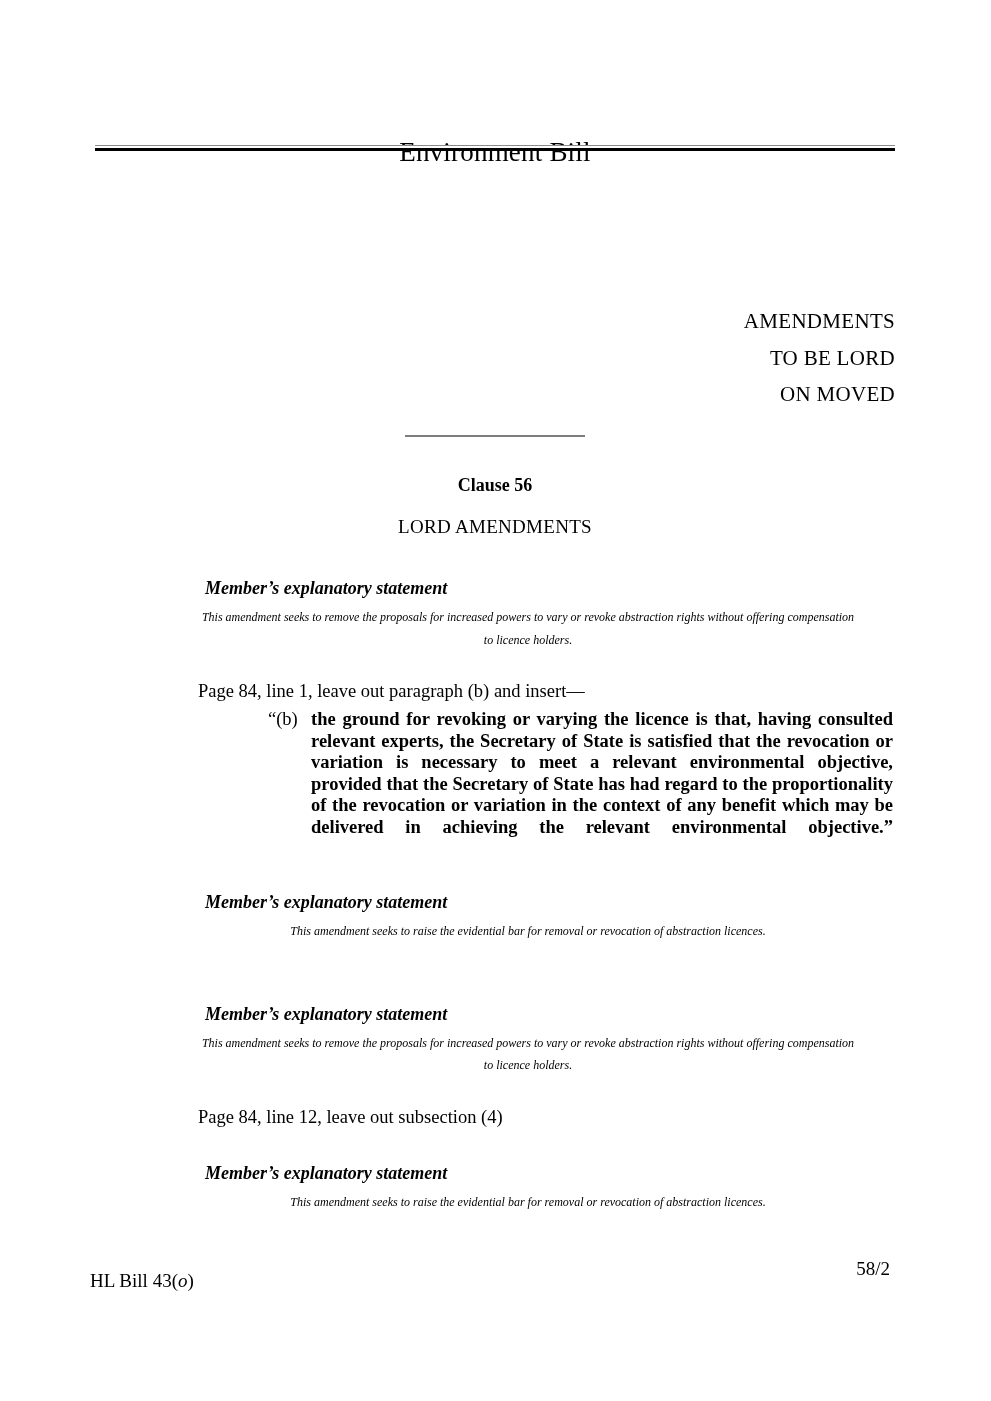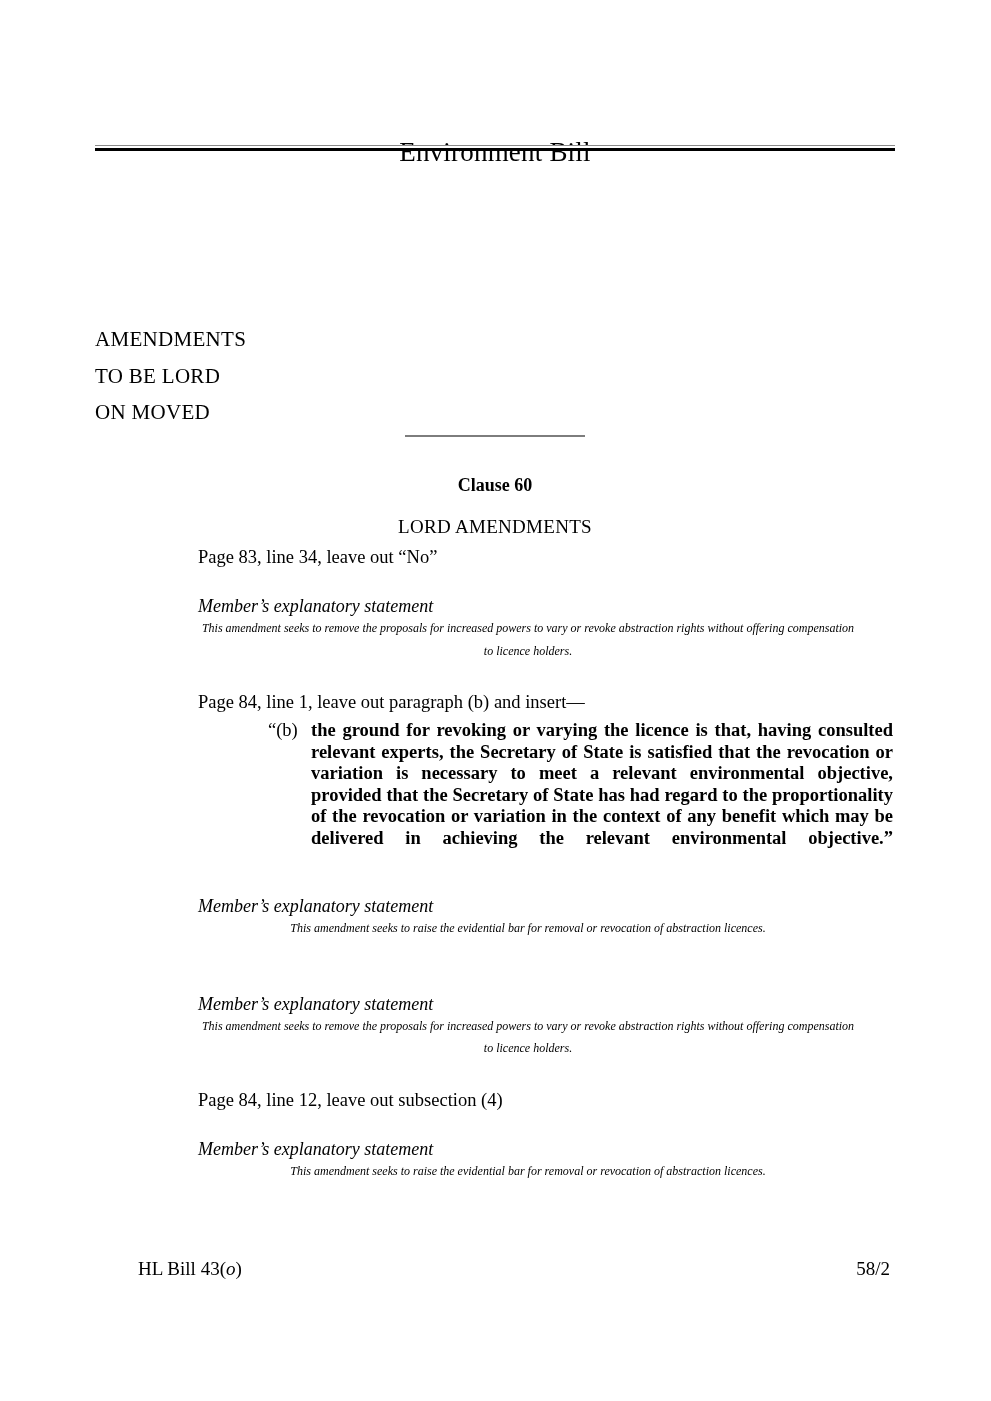--- a/index.html
+++ b/index.html
@@ -51,23 +51,23 @@
   }
   .header-rule .thick {
     height: 3px;
     background: #000000;
   }
 
   
   .heading-block {
     position: absolute;
     left: 95px;
-    top: 321px;
-    width: 800px;
-    text-align: left;
+    top: 303px;
+    width: 800px;
+    text-align: right;
     font-size: 21px;
     line-height: 36.5px;
   }
   .heading-block .hl {
     display: block;
     letter-spacing: 0.3px;
   }
 
   .center-divider {
     position: absolute;
@@ -140,24 +140,24 @@
     content: "";
     display: inline-block;
     width: 100%;
   }
 
   .stmt-block {
     margin: 0;
   }
   .stmt-heading {
     font-size: 18px;
-    font-weight: normal;
+    font-weight: bold;
     font-style: italic;
     line-height: 22px;
-    margin: 0;
+    margin: 7px;
   }
   .stmt-body {
     font-size: 12px;
     font-style: italic;
     line-height: 22.5px;
     margin: 0;
     width: 660px;
     text-align: center;
   }
 
@@ -169,22 +169,21 @@
   .footer {
     position: absolute;
     left: 90px;
     top: 1258px;
     width: 800px;
     font-size: 19px;
   }
   .footer .f-left {
     position: absolute;
     left: 0;
-    top: 0;
-    margin-left: 48px;
+    top: 12px;
   }
   .footer .f-left .ital {
     font-style: italic;
   }
   .footer .f-right {
     position: absolute;
     right: 0;
     top: 0;
   }
 </style>
@@ -202,28 +201,27 @@
   </div>
 
   <div class="heading-block">
     <span class="hl">AMENDMENTS</span>
     <span class="hl">TO BE LORD</span>
     <span class="hl">ON MOVED</span>
   </div>
 
   <div class="center-divider"></div>
 
-  <div class="clause-heading">Clause 60</div>
+  <div class="clause-heading">Clause 56</div>
 
   <div class="member-name">LORD AMENDMENTS</div>
 
   <div class="body-area">
 
     <div>
-      <p class="amend-line">Page 83, line 34, leave out “No”</p>
       <div class="sp-after-amend"></div>
       <div class="stmt-block">
         <p class="stmt-heading">Member’s explanatory statement</p>
         <p class="stmt-body">This amendment seeks to remove the proposals for increased powers to vary or revoke abstraction rights without offering compensation to licence holders.</p>
       </div>
     </div>
 
     <div class="sp-after-stmt"></div>
 
     <div>

